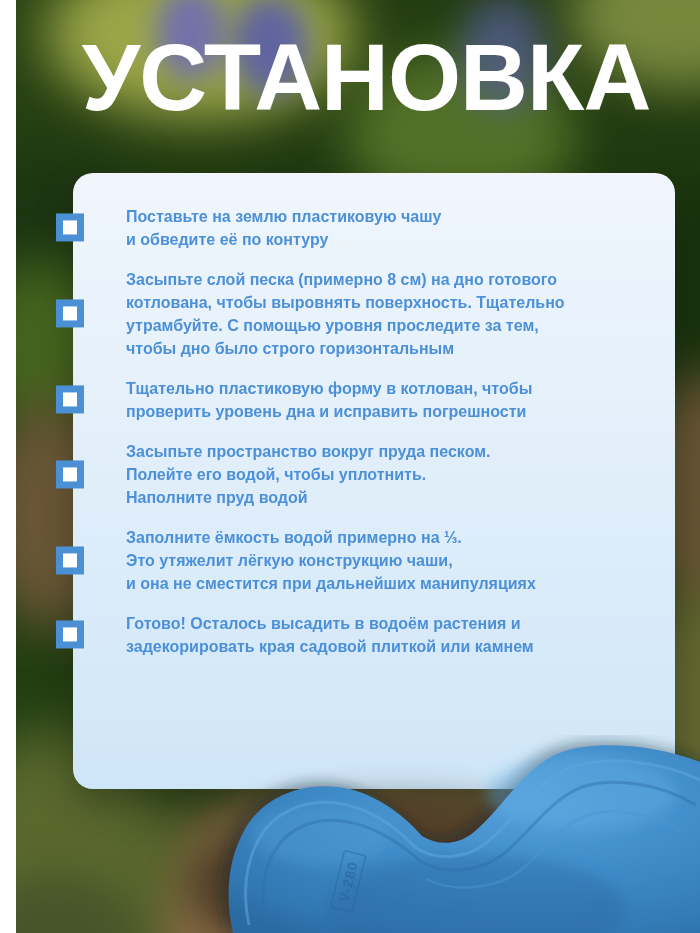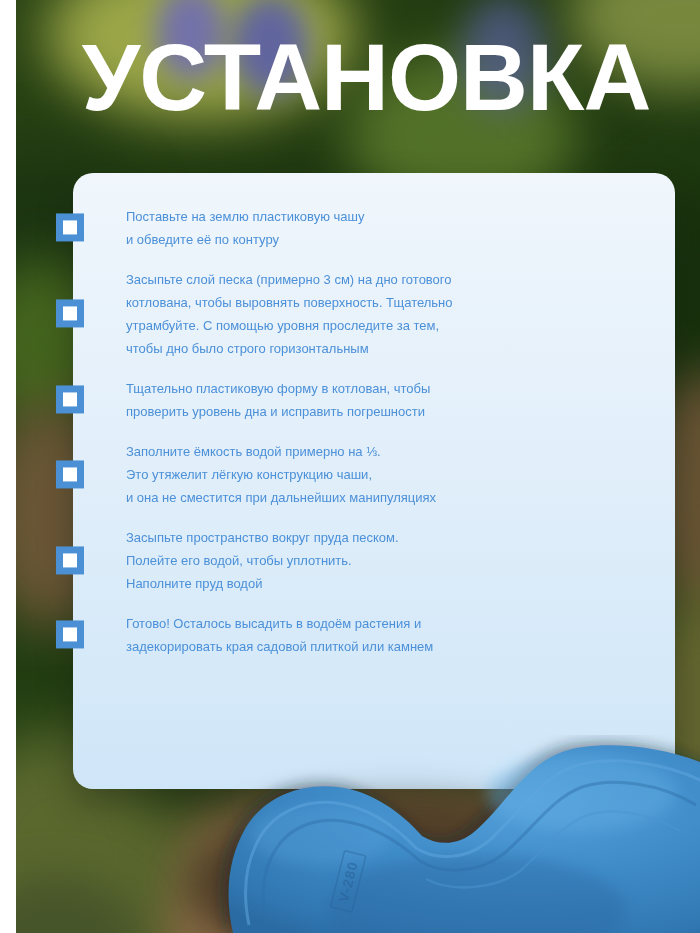--- a/index.html
+++ b/index.html
@@ -43,21 +43,21 @@
     box-shadow:0 16px 34px rgba(20,30,15,.38);
   }
 
   .items{
     position:absolute; left:53px; top:32px; right:26px;
     display:flex; flex-direction:column; gap:17px;
   }
   .item{ position:relative; }
   .item-text{
     display:block; white-space:pre-line;
-    color:#4b90d8; font-size:13px; font-weight:400; line-height:23px;
+    color:#4b90d8; font-size:16px; font-weight:700; line-height:23px;
   }
   .checkbox{
     position:absolute; left:-70px; top:50%; transform:translateY(-52%);
     width:28px; height:28px; background:#4b90d5;
   }
   .checkbox::after{
     content:""; position:absolute; inset:7px; background:#ffffff;
   }
 
   .bowl-shadow{
@@ -96,44 +96,44 @@
 
       <div class="item">
         <span class="checkbox"></span>
         <span class="item-text">Поставьте на землю пластиковую чашу
 и обведите её по контуру</span>
       </div>
 
 
       <div class="item">
         <span class="checkbox"></span>
-        <span class="item-text">Засыпьте слой песка (примерно 3 см) на дно готового
+        <span class="item-text">Засыпьте слой песка (примерно 8 см) на дно готового
 котлована, чтобы выровнять поверхность. Тщательно
 утрамбуйте. С помощью уровня проследите за тем,
 чтобы дно было строго горизонтальным</span>
       </div>
 
       <div class="item">
         <span class="checkbox"></span>
         <span class="item-text">Тщательно пластиковую форму в котлован, чтобы
 проверить уровень дна и исправить погрешности</span>
       </div>
 
       <div class="item">
         <span class="checkbox"></span>
-        <span class="item-text">Заполните ёмкость водой примерно на ⅓.
-Это утяжелит лёгкую конструкцию чаши,
-и она не сместится при дальнейших манипуляциях</span>
+        <span class="item-text">Засыпьте пространство вокруг пруда песком.
+Полейте его водой, чтобы уплотнить.
+Наполните пруд водой</span>
       </div>
 
       <div class="item">
         <span class="checkbox"></span>
-        <span class="item-text">Засыпьте пространство вокруг пруда песком.
-Полейте его водой, чтобы уплотнить.
-Наполните пруд водой</span>
+        <span class="item-text">Заполните ёмкость водой примерно на ⅓.
+Это утяжелит лёгкую конструкцию чаши,
+и она не сместится при дальнейших манипуляциях</span>
       </div>
 
       <div class="item">
         <span class="checkbox"></span>
         <span class="item-text">Готово! Осталось высадить в водоём растения и
 задекорировать края садовой плиткой или камнем</span>
       </div>
 
     </div>
   </div>

